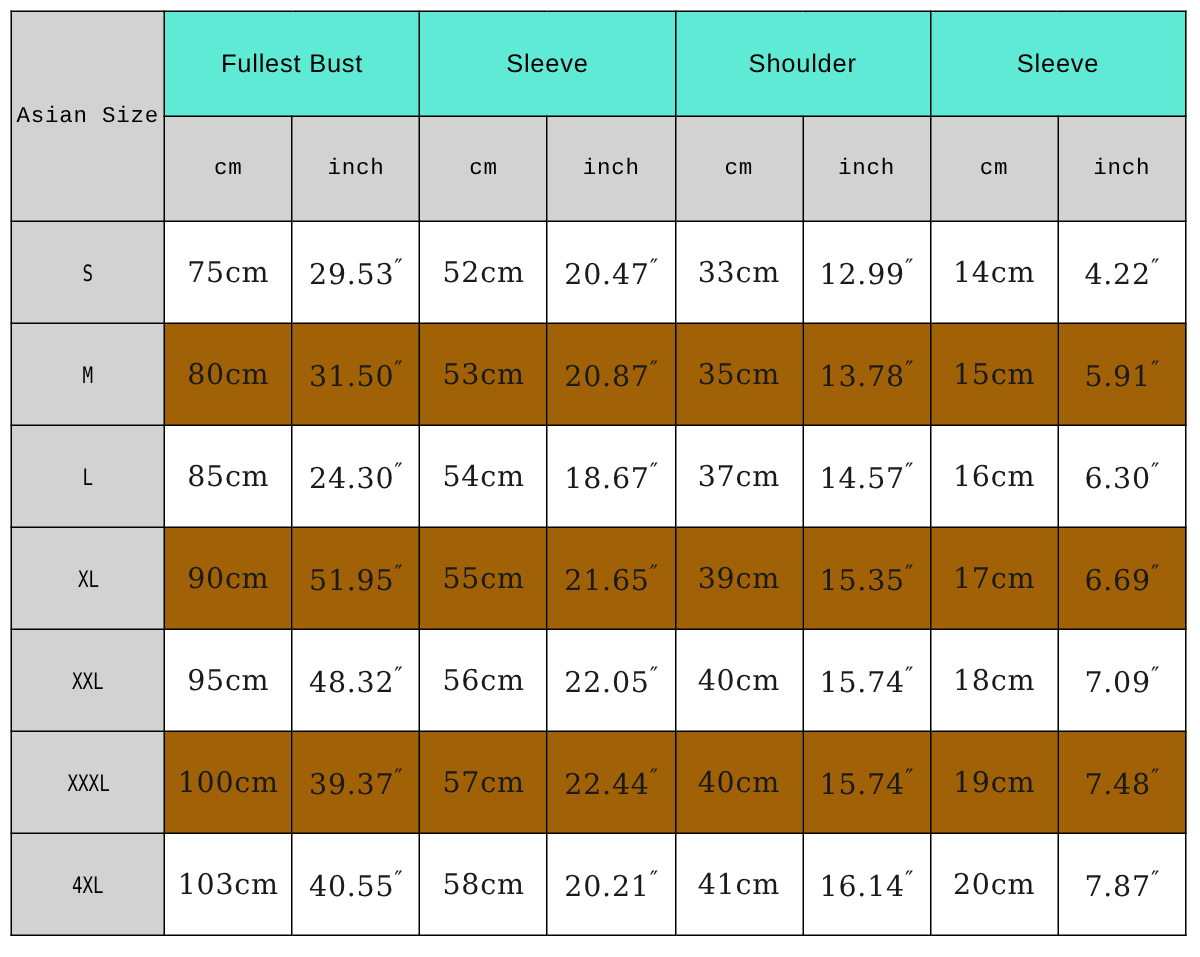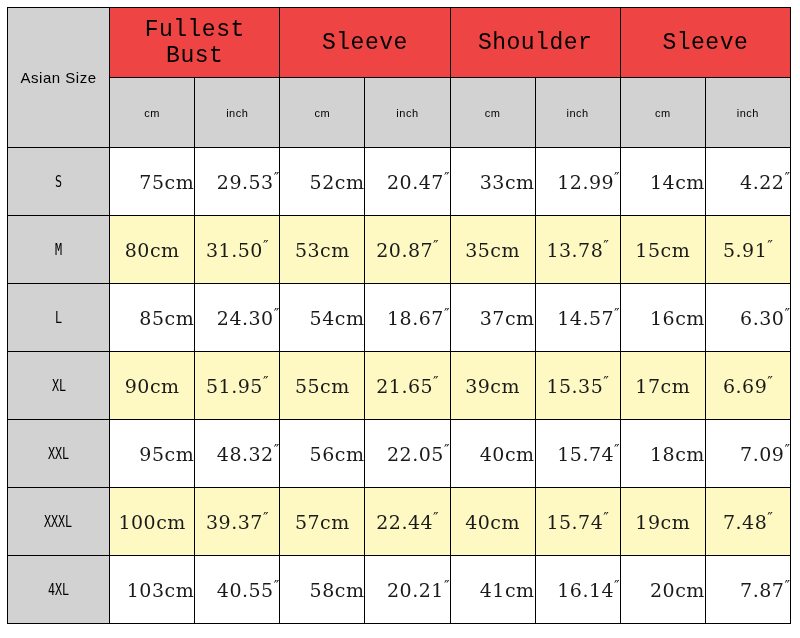--- a/index.html
+++ b/index.html
@@ -40,42 +40,42 @@
     margin: 0;
     font-weight: normal;
   }
 
   
   col.c-size   { width: 102px; }
   col.c-val    { width: 85px;  }
 
   
   th.group-head {
-    background: #ef4444;
+    background: #5eead4;
     height: 69px;
-    font-family: Liberation Mono, monospace;
-    font-size: 23px;
+    font-family: Liberation Sans, sans-serif;
+    font-size: 17px;
     font-weight: bold;
     letter-spacing: 0.5px;
     color: #000000;
   }
 
   th.unit-head {
     background: #d2d2d2;
     height: 69px;
-    font-family: Liberation Sans, sans-serif;
-    font-size: 11px;
+    font-family: Liberation Mono, monospace;
+    font-size: 15px;
     font-weight: bold;
     letter-spacing: 0.5px;
     color: #000000;
   }
 
   th.corner-head {
     background: #d2d2d2;
-    font-family: Liberation Sans, sans-serif;
+    font-family: Liberation Mono, monospace;
     font-size: 15px;
     font-weight: bold;
     letter-spacing: 0.5px;
     color: #000000;
   }
 
   
   td.size-label {
     background: #d2d2d2;
     height: 67px;
@@ -93,22 +93,22 @@
 
   td.value {
     height: 67px;
     font-family: "DejaVu Serif", "Liberation Serif", serif;
     font-size: 19px;
     color: #1a1a1a;
     letter-spacing: 0.5px;
     white-space: nowrap;
   }
 
-  tr.row-plain td.value { background: #ffffff; text-align: right; }
-  tr.row-tint  td.value { background: #fef9c3; }
+  tr.row-plain td.value { background: #ffffff; }
+  tr.row-tint  td.value { background: #a16207; }
 
   .prime {
     font-size: 15px;
     vertical-align: 0.42em;
     letter-spacing: 0;
   }
 </style>
 </head>
 <body>
 

